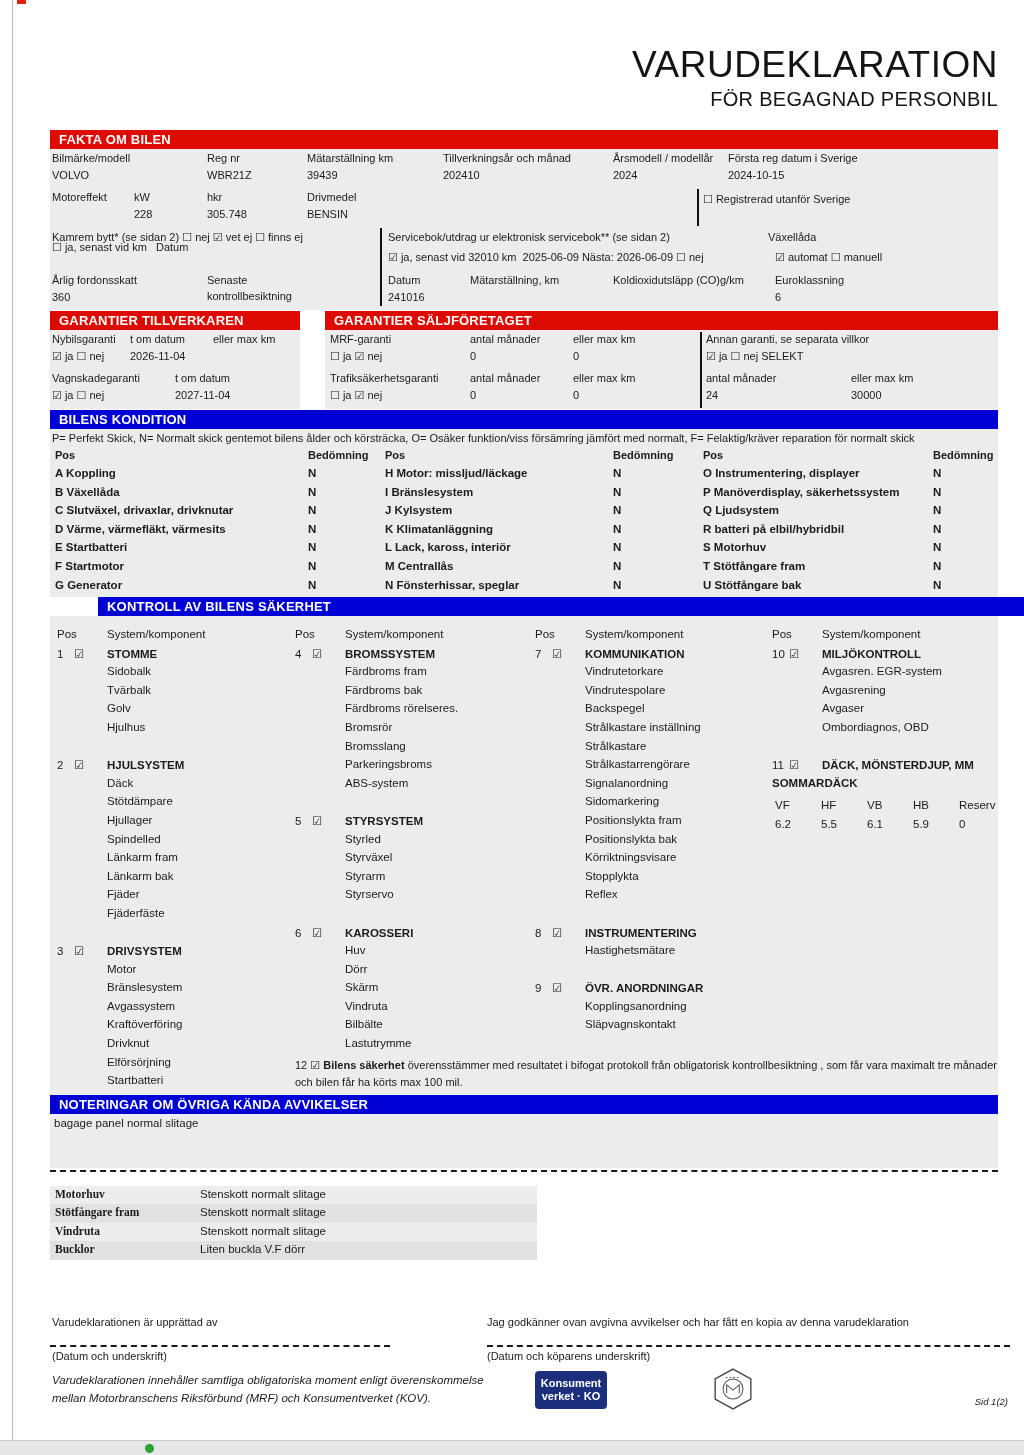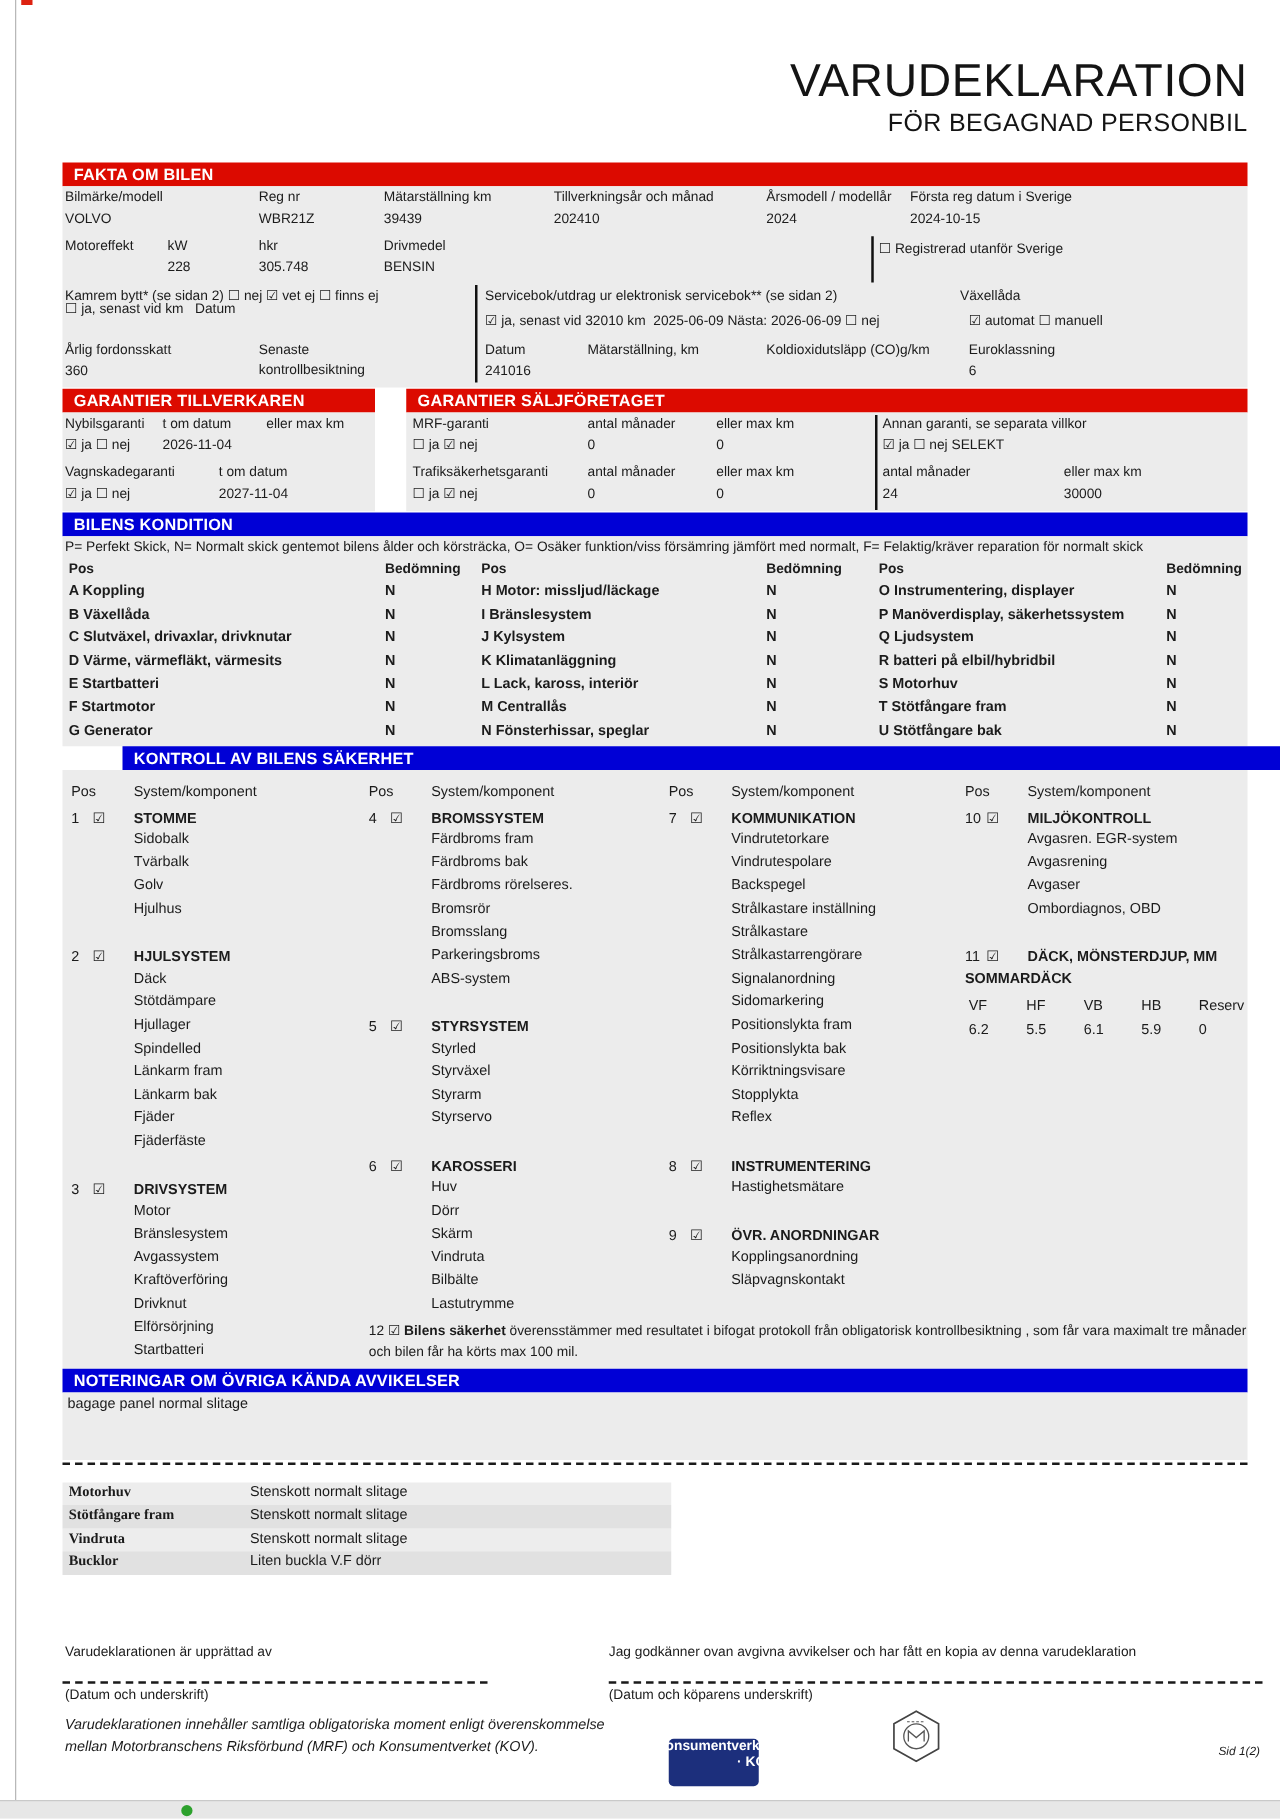--- a/index.html
+++ b/index.html
@@ -37,21 +37,21 @@
   .nrows{position:absolute;left:50px;top:1186px;width:487px;}
   .nrow{height:18.4px;padding:2px 0 0 5px;box-sizing:border-box;white-space:pre;font-size:11.5px;}
   .nrow:nth-child(odd){background:#ededed;}
   .nrow:nth-child(even){background:#e1e1e1;}
   .npart{display:inline-block;width:145px;font-weight:bold;font-family:Liberation Serif, serif;}
   .dash{position:absolute;border-top:2.5px dashed #1a1a1a;}
   .sigline{position:absolute;border-top:2px dashed #1a1a1a;}
   .legal{font-style:italic;font-size:11.5px;}
   .badge{position:absolute;left:535px;top:1371px;width:72px;height:38px;background:var(--badge-navy,#1c2f7c);
          border-radius:4px;color:#fff;font-weight:bold;font-size:11px;text-align:center;
-         display:flex;justify-content:center;line-height:13px;margin-top:20px;}
+         display:flex;flex-direction:column;justify-content:center;line-height:13px;}
   .bottombar{position:absolute;left:0;top:1440px;width:1024px;height:15px;background:#e7e7e7;border-top:1px solid #c9c9c9;}
   .greendot{position:absolute;left:145px;top:1444px;width:9px;height:9px;border-radius:50%;background:#2da12d;}
   .edgeline{position:absolute;left:12px;top:0;width:1px;height:1440px;background:#b8b8b8;}
   .redtick{position:absolute;left:17px;top:0;width:9px;height:4px;background:#dd2211;}
   .mrflogo{position:absolute;left:712px;top:1368px;}
   .sid{position:absolute;right:16px;top:1396px;font-size:9.5px;font-style:italic;}
 </style>
 </head>
 <body>
 

